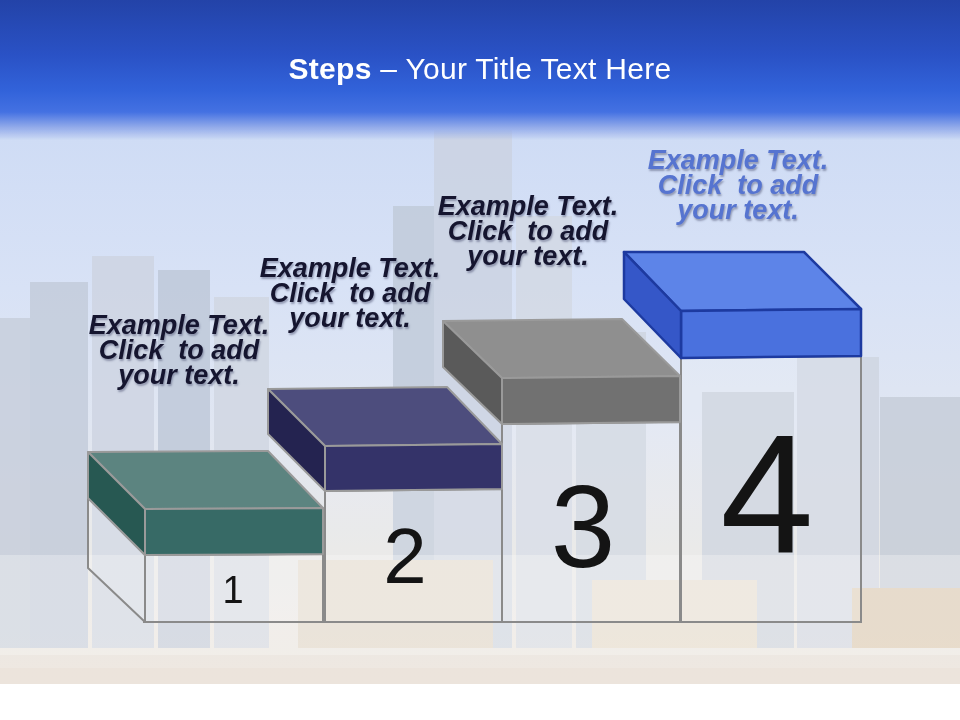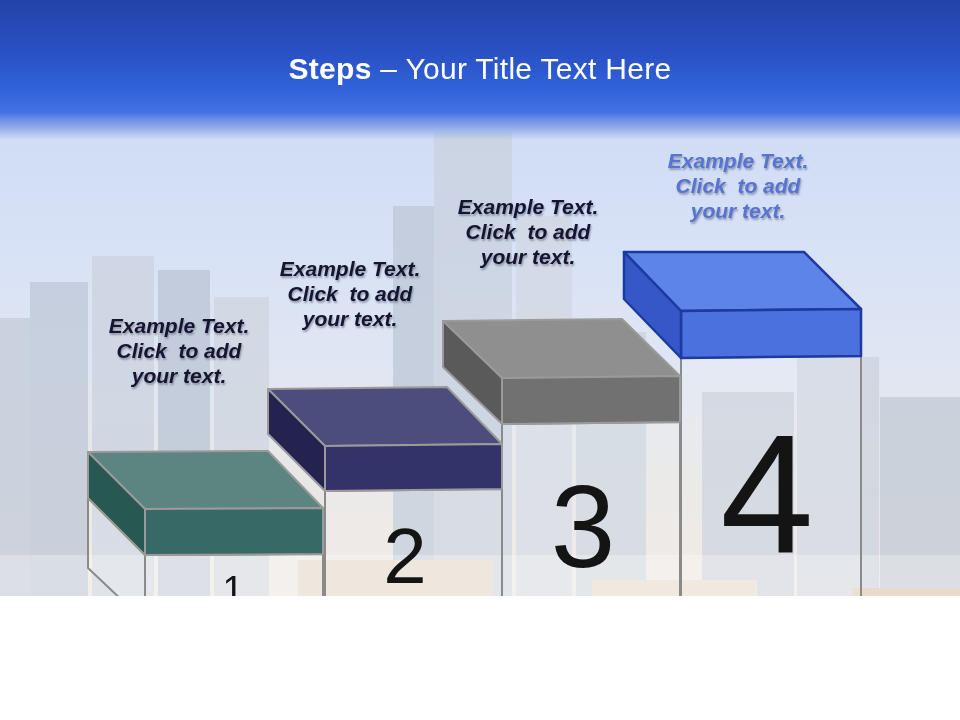--- a/index.html
+++ b/index.html
@@ -1,35 +1,35 @@
 <!DOCTYPE html>
 <html><head>
 <meta charset="utf-8">
 <style>
   html,body{margin:0;padding:0;background:#ffffff;}
   .slide{
-    position:relative;width:960px;height:596px;overflow:hidden;
+    position:relative;width:960px;height:684px;overflow:hidden;
     font-family:"Liberation Sans",sans-serif;
     background:linear-gradient(180deg,#c8d7f3 0%,#cfdcf5 20%,#d8e2f6 42%,#e0e6f2 62%,#e7e7e6 80%,#efe8e1 100%);
   }
   .layer{position:absolute;left:0;top:0;width:960px;height:720px;}
   .skyline{z-index:1;}
   .header{
     position:absolute;left:0;top:0;width:960px;height:140px;z-index:2;
     background:linear-gradient(180deg,#2343a8 0%,#2a52c6 40%,#3263da 65%,#4471e2 80%,#93abea 91%,rgba(200,215,243,0) 100%);
   }
   .title{
     position:absolute;left:0;top:52px;width:960px;text-align:center;z-index:5;
     color:#ffffff;font-size:30px;letter-spacing:0.3px;
   }
   .title .bold{font-weight:700;}
   .diagram{z-index:3;}
   .step-label{
     position:absolute;width:190px;text-align:center;z-index:4;
-    font-style:italic;font-weight:700;font-size:21px;line-height:25px;
+    font-style:italic;font-weight:700;font-size:27px;line-height:25px;
     white-space:pre-wrap;
     text-shadow:1px 2px 2px rgba(90,95,125,0.55);
   }
   #label1{left:84px;top:313px;}
   #label2{left:255px;top:256px;}
   #label3{left:433px;top:194px;}
   #label4{left:643px;top:148px;}
   .step-number{
     position:absolute;z-index:4;line-height:1;font-weight:400;
     transform:translate(-50%,-50%);

